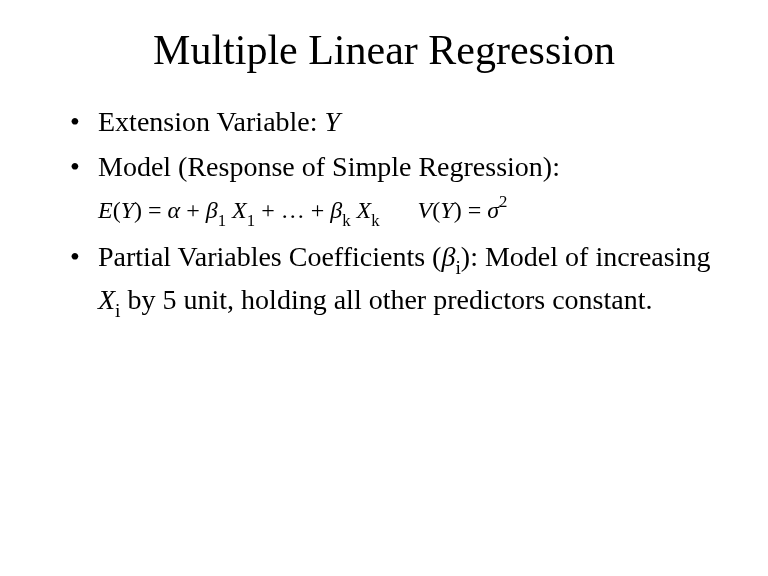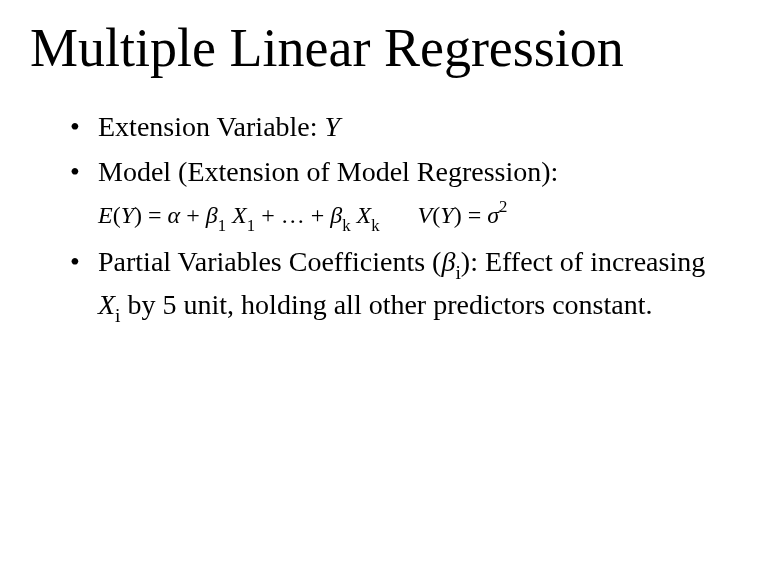--- a/index.html
+++ b/index.html
@@ -9,25 +9,25 @@
     }
     body {
       width: 768px;
       height: 576px;
       background: #ffffff;
       font-family: "Times New Roman", Times, serif;
       color: #000000;
       padding: 10px 30px 30px 30px;
     }
     .title {
-      text-align: left;
-      font-size: 54px;
+      text-align: center;
+      font-size: 42px;
       font-weight: normal;
       margin-bottom: 28px;
-      margin-top: 7px;
+      margin-top: 16px;
     }
     .content {
       padding-left: 40px;
       padding-right: 10px;
     }
     ul {
       list-style: none;
     }
     li {
       font-size: 28px;
@@ -80,27 +80,27 @@
 
 <div class="content">
   <ul>
 
     <li>
       <span>Extension Variable: </span><span class="italic">Y</span>
     </li>
 
 
     <li>
-      <span>Model (Extension of Model Regression):</span>
+      <span>Model (Response of Simple Regression):</span>
     </li>
   </ul>
 
   <div class="no-bullet">
     <span class="italic">E</span><span>(</span><span class="italic">Y</span><span>) = </span><span class="greek">α</span><span> + </span><span class="greek">β</span><span class="sub">1</span><span> </span><span class="italic">X</span><span class="sub">1</span><span> + … + </span><span class="greek">β</span><span class="sub">k</span><span> </span><span class="italic">X</span><span class="sub">k</span><span class="eq-gap"></span><span class="italic">V</span><span>(</span><span class="italic">Y</span><span>) = </span><span class="greek">σ</span><span class="sup">2</span>
   </div>
 
   <ul>
     <li>
-      <span>Partial Variables Coefficients (</span><span class="greek">β</span><span class="sub">i</span><span>): Effect of increasing </span><span class="italic">X</span><span class="sub">i</span><span> by 5 unit, holding all other predictors constant.</span>
+      <span>Partial Variables Coefficients (</span><span class="greek">β</span><span class="sub">i</span><span>): Model of increasing </span><span class="italic">X</span><span class="sub">i</span><span> by 5 unit, holding all other predictors constant.</span>
     </li>
 
   </ul>
 </div>
 
 </body></html>

